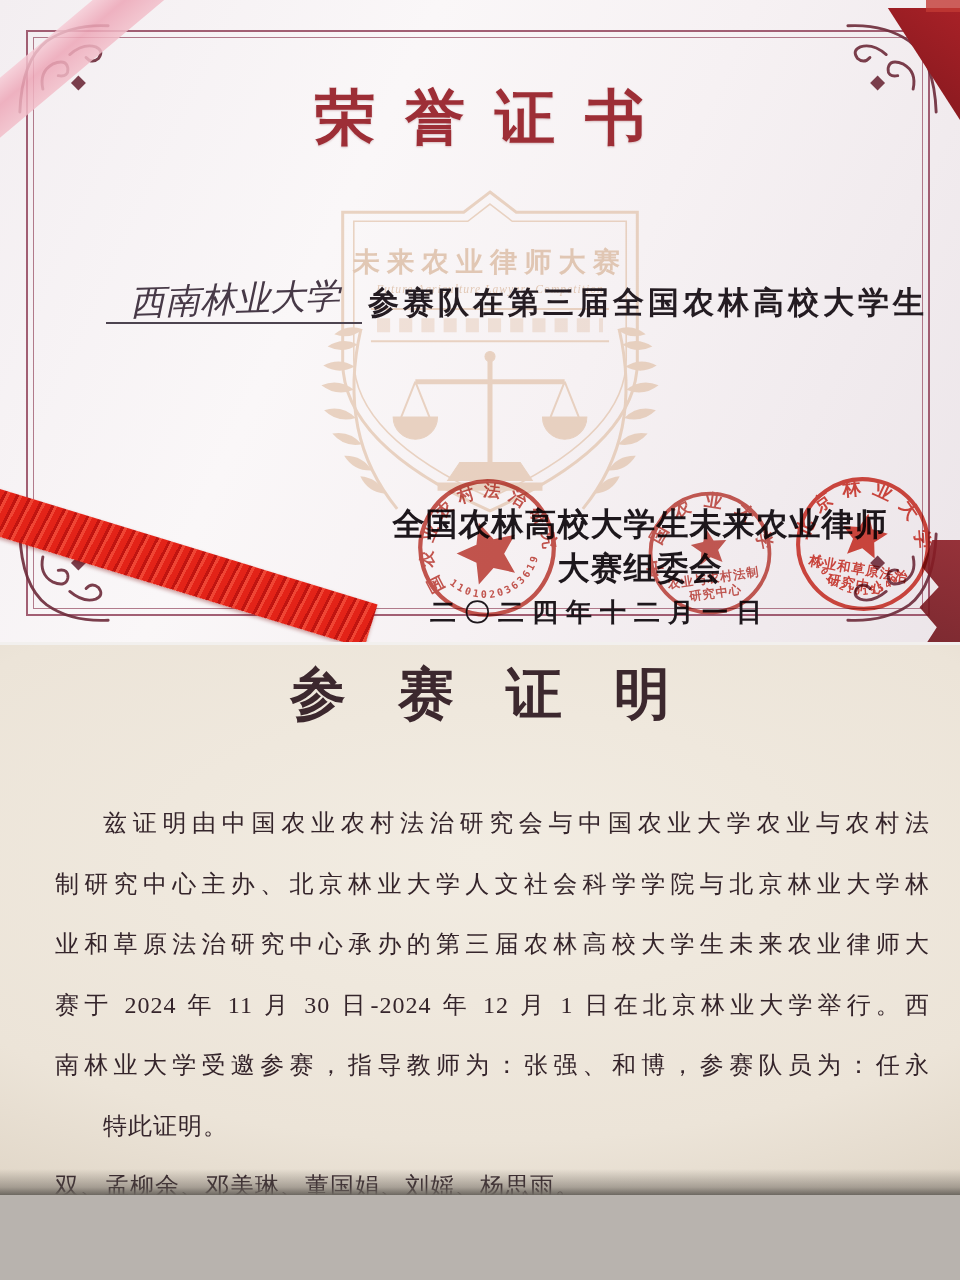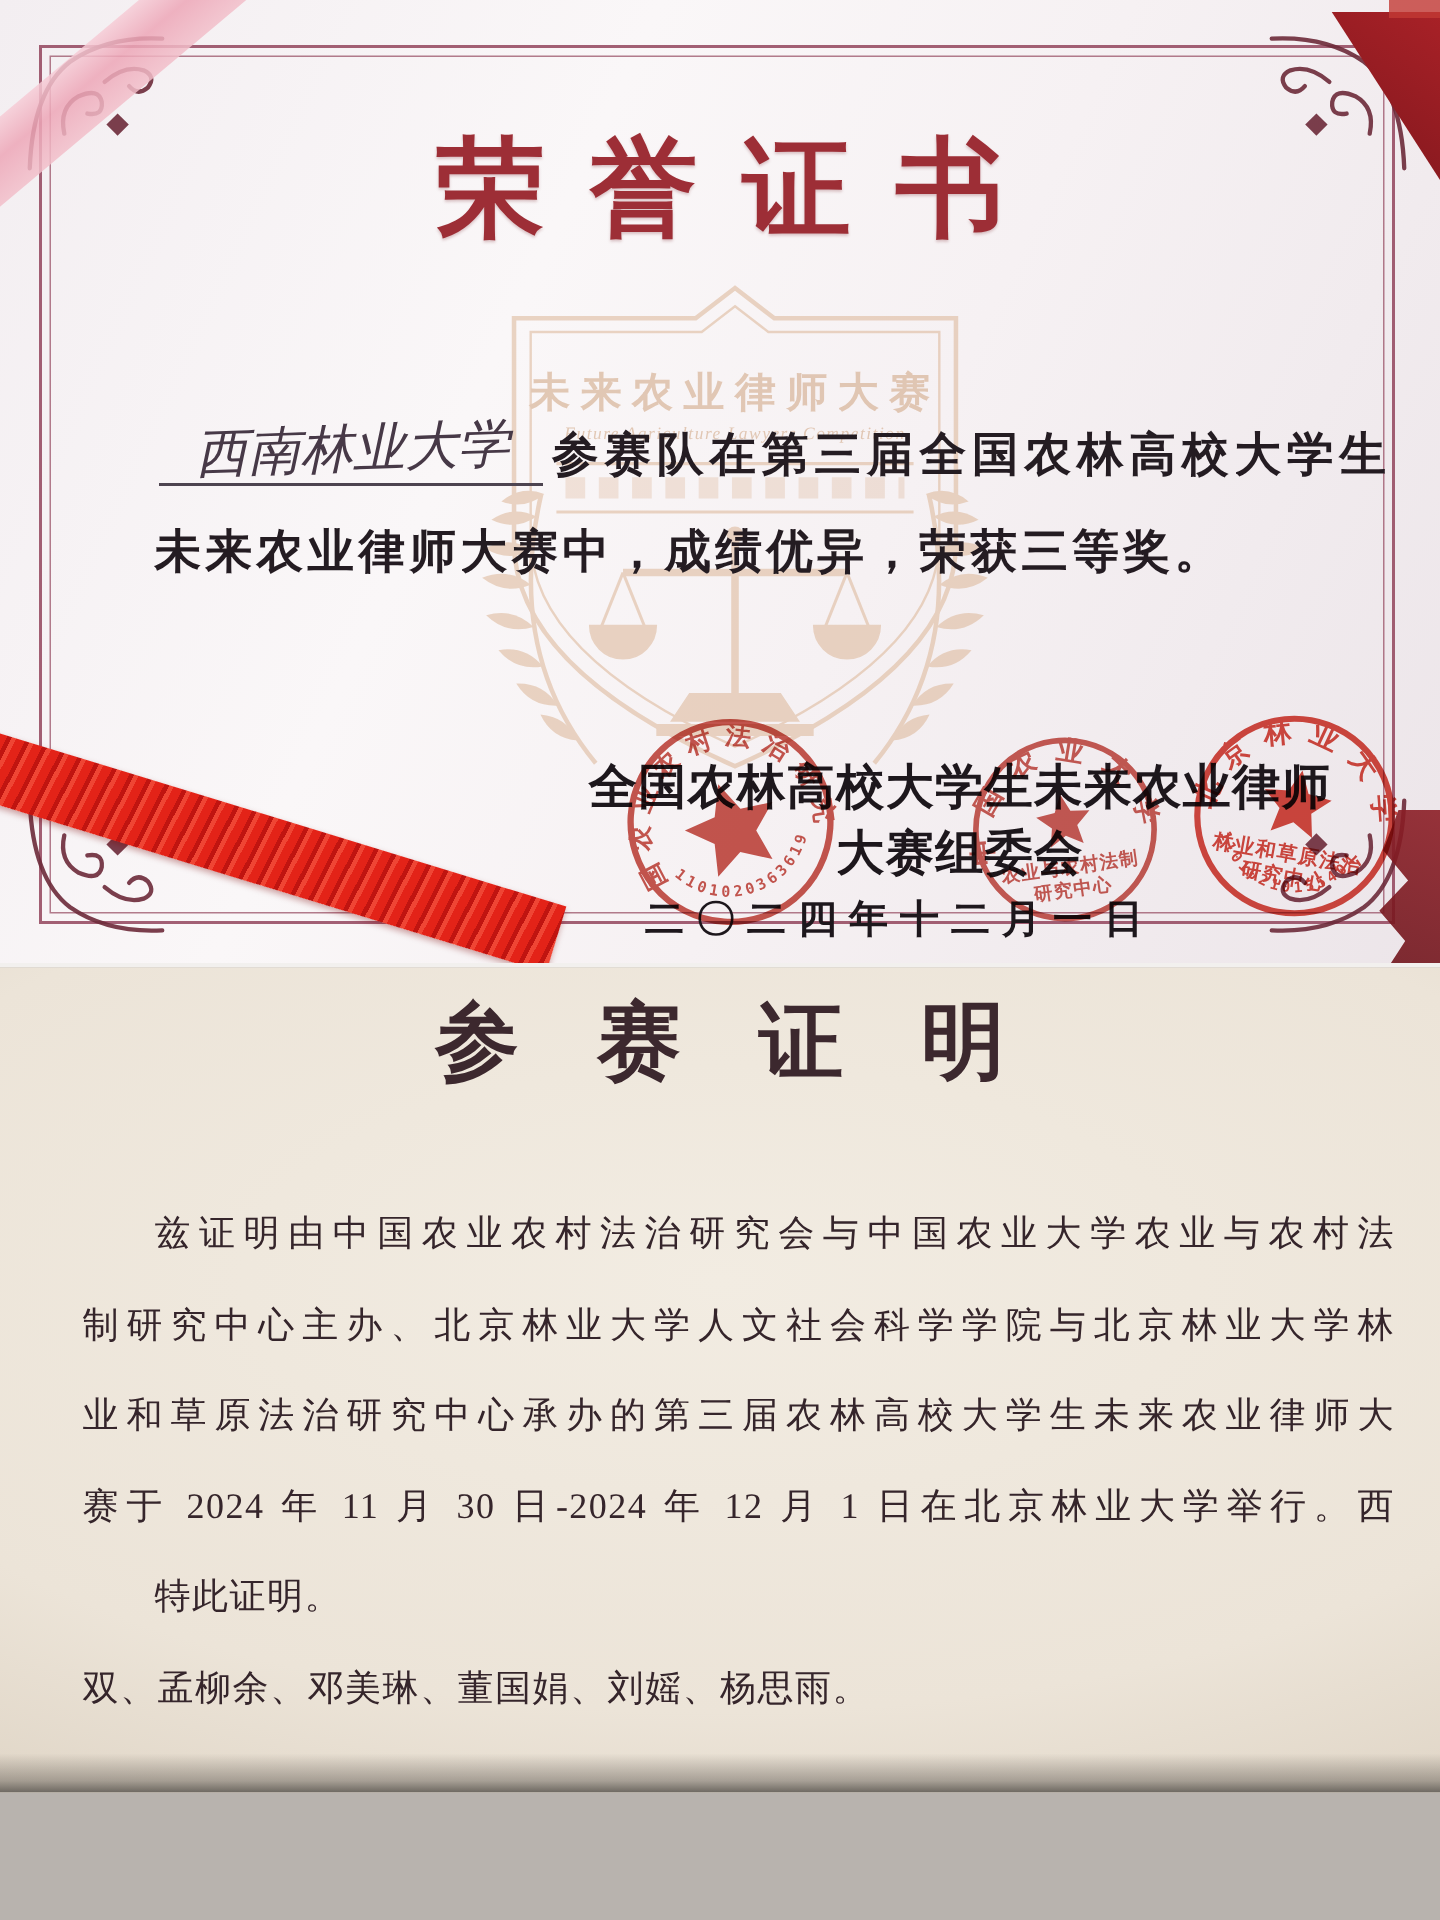--- a/index.html
+++ b/index.html
@@ -23,21 +23,21 @@
   .ribbon-bl{left:-40px;top:542px;width:420px;height:46px;transform:rotate(17deg);
     background:repeating-linear-gradient(100deg,#e32318 0 6px,#c01410 6px 9px,#ef4534 9px 12px);
     box-shadow:0 2px 4px rgba(120,0,0,.35);}
   .corner-tr{position:absolute;right:0;top:8px;width:88px;height:112px;
     clip-path:polygon(18% 0,100% 0,100% 100%);background:linear-gradient(215deg,#a82127,#7c161c);}
   .edge-strip-tr{position:absolute;right:0;top:0;width:34px;height:12px;background:#c23a35;opacity:.8;}
   .edge-br-deco{position:absolute;right:-12px;bottom:-10px;width:64px;height:112px;
     clip-path:polygon(38% 0,100% 0,100% 100%,20% 100%,45% 78%,18% 60%,48% 42%,22% 24%);
     background:linear-gradient(200deg,#8d1e26,#6d141b);opacity:.9;}
   .cert-title{position:absolute;left:0;right:0;top:78px;margin:0;text-align:center;
-    font-size:72px;font-weight:700;color:#9d2e36;letter-spacing:30px;text-indent:30px;
+    font-size:60px;font-weight:700;color:#9d2e36;letter-spacing:30px;text-indent:30px;
     text-shadow:0 1px 2px rgba(120,30,40,.25);}
   .emblem{position:absolute;left:318px;top:188px;width:344px;height:338px;opacity:.55;}
   .em-cn{font-size:27px;letter-spacing:7px;font-weight:700;fill:#cfa37f;text-anchor:middle;}
   .em-en{font-size:11.5px;font-style:italic;fill:#cfa37f;text-anchor:middle;letter-spacing:1px;}
   .recipient{position:absolute;left:112px;top:276px;width:246px;text-align:center;
     font-size:35px;color:#473947;font-style:italic;transform:rotate(-2deg);
     font-family:"DejaVu Sans",sans-serif;}
   .recipient-line{position:absolute;left:106px;top:322px;width:256px;height:0;
     border-bottom:2.5px solid #4d4450;}
   .cert-line{position:absolute;color:#241c22;font-weight:700;text-align:right;}
@@ -162,21 +162,20 @@
         <use href="#leaf" transform="translate(44,140) rotate(-100) scale(1.2)"></use>
       </g>
     </g>
     <use href="#wl" transform="translate(340,0) scale(-1,1)"></use>
   </svg>
 
   <div class="recipient">西南林业大学</div>
   <div class="recipient-line"></div>
 
   <div class="cert-line cl-1">参赛队在第三届全国农林高校大学生</div>
-  <div class="cert-line cl-2">未来农业律师大赛中，成绩优异，荣获三等奖。</div>
 
   <div class="issuer">全国农林高校大学生未来农业律师大赛组委会</div>
   <div class="cert-date">二〇二四年十二月一日</div>
 
   <svg class="seal seal-l" viewBox="0 0 140 140">
     <circle cx="70" cy="70" r="63" fill="none" stroke="#bf3a31" stroke-width="4"></circle>
     <path id="arcL" d="M20,92 A53,53 0 1 1 120,92" fill="none"></path>
     <text class="ring-t"><textPath href="#arcL" startOffset="50%" text-anchor="middle">中国农业农村法治研究会</textPath></text>
     <path transform="translate(70,74) scale(1.45)" fill="#bf3a31" d="M0,-20 L5.9,-6.9 L20,-5.4 L9.5,4.2 L12.4,18.2 L0,11 L-12.4,18.2 L-9.5,4.2 L-20,-5.4 L-5.9,-6.9 Z"></path>
     <path id="numL" d="M24,88 A51,51 0 0 0 116,88" fill="none"></path>
@@ -206,17 +205,18 @@
 
 <div class="photo-gap"></div>
 
 <div class="photo photo-bottom">
   <h2 class="stmt-title">参赛证明</h2>
   <div class="para">
     <div class="ln just indent">兹证明由中国农业农村法治研究会与中国农业大学农业与农村法</div>
     <div class="ln just">制研究中心主办、北京林业大学人文社会科学学院与北京林业大学林</div>
     <div class="ln just">业和草原法治研究中心承办的第三届农林高校大学生未来农业律师大</div>
     <div class="ln just">赛于 2024 年 11 月 30 日-2024 年 12 月 1 日在北京林业大学举行。西</div>
+    <div class="ln just">南林业大学受邀参赛，指导教师为：张强、和博，参赛队员为：任永</div>
     <div class="ln indent">特此证明。</div>
     <div class="ln">双、孟柳余、邓美琳、董国娟、刘媱、杨思雨。</div>
   </div>
   <div class="bottom-edge"></div>
 </div>
 
 </body></html>

